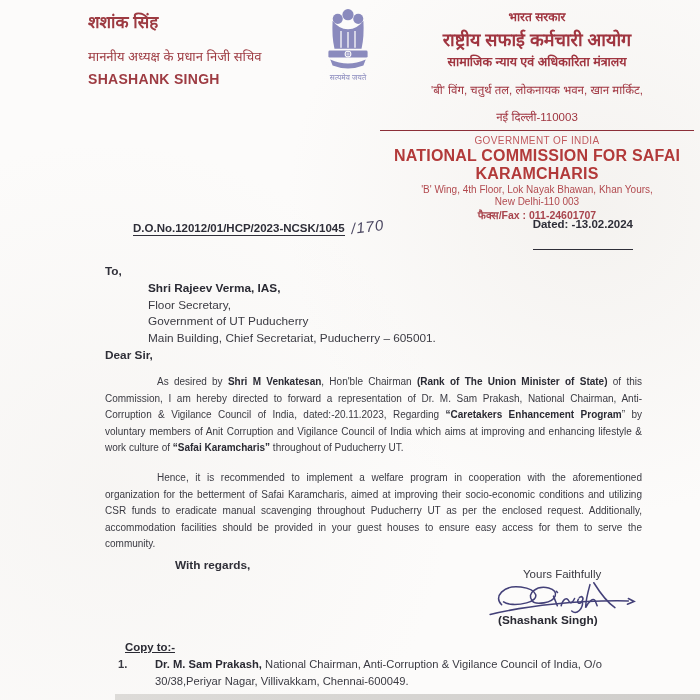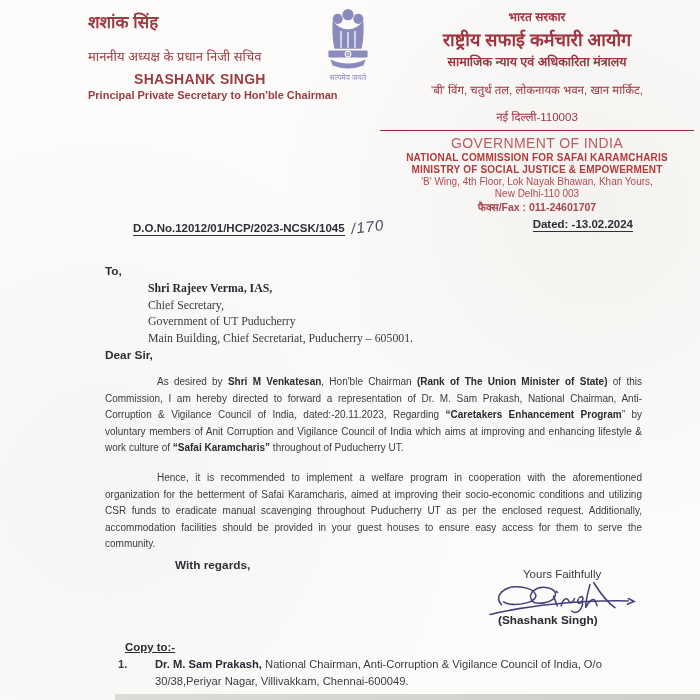--- a/index.html
+++ b/index.html
@@ -15,48 +15,48 @@
       radial-gradient(circle at 15% 70%, rgba(235,232,228,.3), transparent 45%),
       #fcfbfa;
     color:#3a3a42;
   }
   .abs{position:absolute;}
   .b{font-weight:bold;color:#2a2a33;}
   
   .hdr-left{left:88px;top:12px;line-height:1.25;color:#9d3b42;}
   .hdr-left .hi-name{font-size:17px;font-weight:bold;}
   .hdr-left .hi-title{font-size:13px;margin-top:16px;}
-  .hdr-left .en-name{font-size:14px;font-weight:bold;margin-top:5px;letter-spacing:.3px;margin-left:46px;}
+  .hdr-left .en-name{font-size:14px;font-weight:bold;margin-top:5px;letter-spacing:.3px;}
   .hdr-left .en-title{font-size:11px;font-weight:bold;margin-top:1px;}
   
   .emblem{left:320px;top:5px;width:56px;text-align:center;}
   
   .hdr-right{left:378px;top:8px;width:318px;text-align:center;color:#a03540;}
   .hdr-right .govt-hi{font-size:12px;font-weight:bold;}
   .hdr-right .org-hi{font-size:18px;font-weight:bold;margin-top:2px;}
   .hdr-right .min-hi{font-size:12.5px;font-weight:bold;margin-top:2px;}
   .hdr-right .addr-hi{font-size:11.5px;margin-top:12px;}
   .hdr-right .sep{border:0;border-top:1.6px solid #8c2f38;margin:6px 2px 4px 2px;}
-  .hdr-right .govt-en{font-size:14px;color:#c0595e;letter-spacing:.4px;}
-  .hdr-right .org-en,.hdr-right .min-en{font-size:10px;font-weight:bold;color:#b23a3a;margin-top:1px;letter-spacing:.2px;}
+  .hdr-right .govt-en{font-size:10px;color:#c0595e;letter-spacing:.4px;}
+  .hdr-right .org-en,.hdr-right .min-en{font-size:16px;font-weight:bold;color:#b23a3a;margin-top:1px;letter-spacing:.2px;}
   .hdr-right .addr-en{font-size:10px;color:#b24a4f;margin-top:1px;}
   .hdr-right .tel{font-size:10.5px;font-weight:bold;color:#a8454d;margin-top:4px;}
   .hdr-right .fax{font-size:10.5px;font-weight:bold;color:#a8454d;margin-top:1px;}
   
   .ref-row{left:105px;top:218px;width:540px;font-size:11.5px;}
   .ref-no{font-weight:bold;color:#2e2e38;border-bottom:1.6px solid #2e2e38;padding-bottom:1px;margin-left:28px;}
   .handwritten{
     display:inline-block;margin-left:6px;
     font-style:italic;font-size:15px;color:#4a4660;
     transform:rotate(-7deg);letter-spacing:1px;
   }
-  .dated{position:absolute;right:12px;top:0;font-weight:bold;color:#2e2e38;border-bottom:1.6px solid #2e2e38;padding-bottom:1px;}
+  .dated{position:absolute;right:12px;top:0;font-weight:bold;color:#2e2e38;border-bottom:1.6px solid #2e2e38;padding-bottom:19px;}
   
   .to{left:105px;top:264px;font-size:11.8px;font-weight:bold;color:#2f2f38;}
-  .recipient{left:148px;top:280px;font-size:11.8px;line-height:16.5px;font-family:Liberation Serif, serif;}
+  .recipient{left:148px;top:280px;font-size:11.8px;line-height:16.5px;}
   .dear{left:105px;top:348px;font-size:11.8px;font-weight:bold;color:#2f2f38;}
   
   .para{left:105px;width:537px;font-size:10px;line-height:16.6px;text-align:justify;text-indent:52px;color:#3a3a42;}
   .para1{top:374px;}
   .para2{top:470px;}
   .regards{left:175px;top:558px;font-size:11.8px;font-weight:bold;color:#2f2f38;}
   
   .faithfully{left:523px;top:568px;font-size:11.5px;color:#3a3a42;}
   .sig{left:485px;top:576px;}
   .sig-name{left:498px;top:613px;font-size:11.8px;font-weight:bold;color:#2a2a33;}
@@ -70,21 +70,20 @@
 </style>
 </head>
 <body>
 
 <div class="page">
 
   <div class="abs hdr-left">
     <div class="hi-name">शशांक सिंह</div>
     <div class="hi-title">माननीय अध्यक्ष के प्रधान निजी सचिव</div>
     <div class="en-name">SHASHANK SINGH</div>
-    <div class="en-title">Principal Private Secretary to Hon'ble Chairman</div>
   </div>
 
   <div class="abs emblem">
     <svg width="56" height="80" viewBox="0 0 60 84">
       <g fill="#8a8abd" stroke="none">
         <circle cx="19" cy="14" r="5.4"></circle>
         <circle cx="41" cy="14" r="5.4"></circle>
         <circle cx="30" cy="9.5" r="6"></circle>
         <path d="M13.5 16 Q12.5 33 15.5 46 L44.5 46 Q47.5 33 46.5 16 Q40 25 30 25 Q20 25 13.5 16 Z"></path>
         <rect x="9" y="48" width="42" height="7.5" rx="1.5"></rect>
@@ -106,35 +105,34 @@
 
   <div class="abs hdr-right">
     <div class="govt-hi">भारत सरकार</div>
     <div class="org-hi">राष्ट्रीय सफाई कर्मचारी आयोग</div>
     <div class="min-hi">सामाजिक न्याय एवं अधिकारिता मंत्रालय</div>
     <div class="addr-hi">'बी' विंग, चतुर्थ तल, लोकनायक भवन, खान मार्किट,</div>
     <div class="addr-hi">नई दिल्ली-110003</div>
     <hr class="sep">
     <div class="govt-en">GOVERNMENT OF INDIA</div>
     <div class="org-en">NATIONAL COMMISSION FOR SAFAI KARAMCHARIS</div>
-    <div class="min-en">MINISTRY OF SOCIAL JUSTICE &amp; EMPOWERMENT</div>
     <div class="addr-en">'B' Wing, 4th Floor, Lok Nayak Bhawan, Khan Yours,</div>
     <div class="addr-en">New Delhi-110 003</div>
     <div class="fax">फैक्स/Fax : 011-24601707</div>
   </div>
 
   <div class="abs ref-row">
     <span class="ref-no">D.O.No.12012/01/HCP/2023-NCSK/1045</span><span class="handwritten">/170</span>
     <span class="dated">Dated: -13.02.2024</span>
   </div>
 
   <div class="abs to">To,</div>
   <div class="abs recipient">
     <div class="b">Shri Rajeev Verma, IAS,</div>
-    <div>Chief Secretary,</div>
+    <div>Floor Secretary,</div>
     <div>Government of UT Puducherry</div>
     <div>Main Building, Chief Secretariat, Puducherry – 605001.</div>
   </div>
 
   <div class="abs dear">Dear Sir,</div>
   <div class="abs para para1"><span>As desired by </span><span class="b">Shri M Venkatesan</span><span>, Hon'ble Chairman </span><span class="b">(Rank of The Union Minister of State)</span><span> of this Commission, I am hereby directed to forward a representation of Dr. M. Sam Prakash, National Chairman, Anti-Corruption &amp; Vigilance Council of India, dated:-20.11.2023, Regarding </span><span class="b">“Caretakers Enhancement Program</span><span>” by voluntary members of Anit Corruption and Vigilance Council of India which aims at improving and enhancing lifestyle &amp; work culture of </span><span class="b">“Safai Karamcharis”</span><span> throughout of Puducherry UT.</span></div>
   <div class="abs para para2"><span>Hence, it is recommended to implement a welfare program in cooperation with the aforementioned organization for the betterment of Safai Karamcharis, aimed at improving their socio-economic conditions and utilizing CSR funds to eradicate manual scavenging throughout Puducherry UT as per the enclosed request. Additionally, accommodation facilities should be provided in your guest houses to ensure easy access for them to serve the community.</span></div>
   <div class="abs regards">With regards,</div>
 
   <div class="abs faithfully">Yours Faithfully</div>

